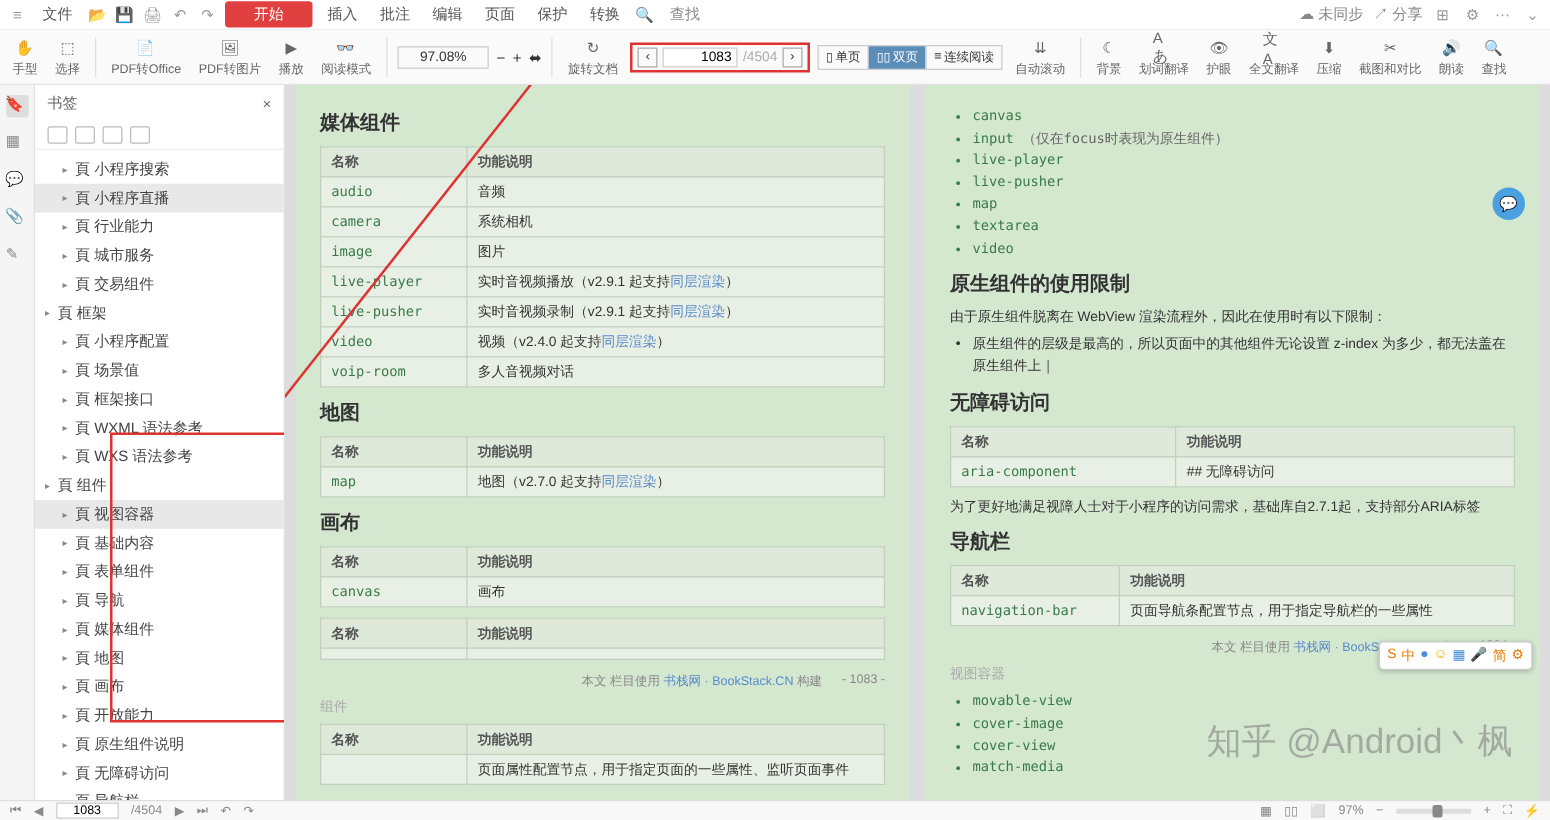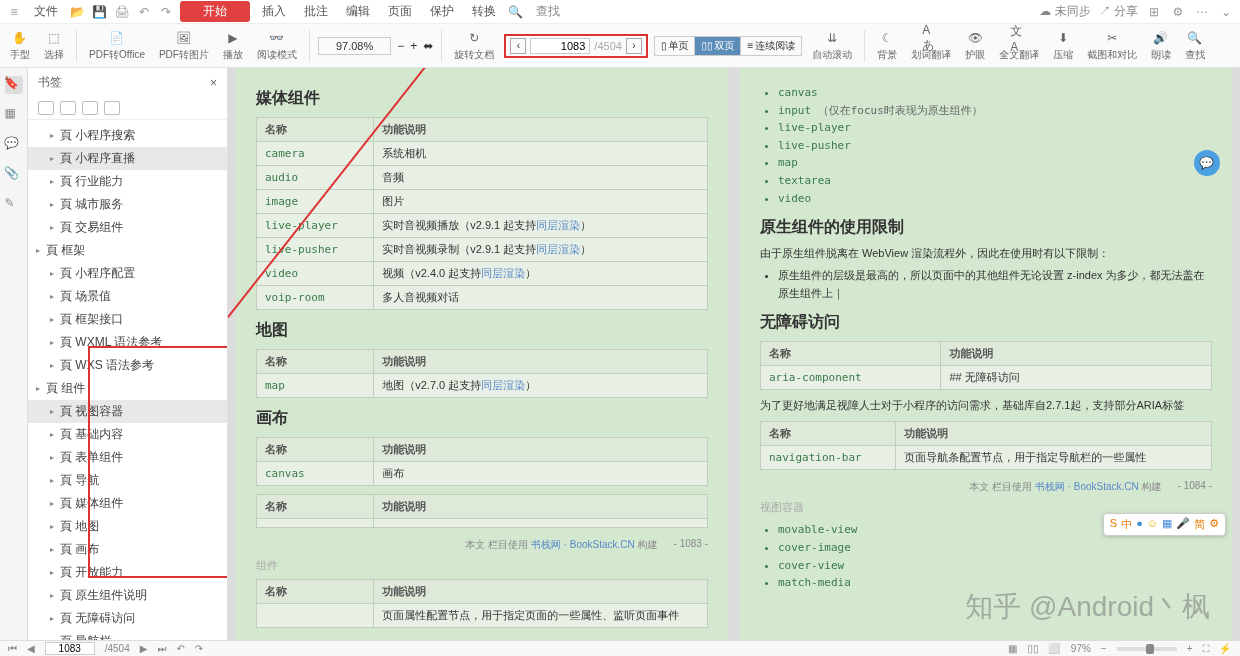--- a/index.html
+++ b/index.html
@@ -45,21 +45,21 @@
 .page td a { color: #3a7a4a; font-family: monospace; }
 .page .link { color: #5a8aca; }
 .page ul { padding-left: 18px; margin: 6px 0; }
 .page ul li { color: #3a7a4a; font-family: monospace; font-size: 11px; line-height: 1.6; }
 .page .footnote { font-size: 10px; color: #888; margin-top: 10px; display: flex; justify-content: flex-end; gap: 16px; }
 .page .sub { font-size: 11px; color: #aaa; margin: 6px 0; }
 .arrow-line { position: absolute; pointer-events: none; z-index: 50; }
 .statusbar { position: absolute; bottom: 0; left: 0; right: 0; height: 16px; background: #f8f8f8; border-top: 1px solid #ddd; display: flex; align-items: center; padding: 0 8px; font-size: 10px; color: #888; gap: 10px; }
 .statusbar .pg-input { border: 1px solid #ccc; width: 50px; text-align: center; font-size: 10px; padding: 0 2px; }
 .statusbar .right { margin-left: auto; display: flex; align-items: center; gap: 10px; }
-.watermark { position: absolute; right: 30px; bottom: 30px; font-size: 28px; color: rgba(120,120,120,0.55); z-index: 60; pointer-events: none; font-weight: 400; }
+.watermark { position: absolute; right: 30px; bottom: 44px; font-size: 28px; color: rgba(120,120,120,0.55); z-index: 60; pointer-events: none; font-weight: 400; }
 .floating-ime { position: absolute; right: 14px; bottom: 120px; background: #fff; border: 1px solid #ccc; border-radius: 4px; padding: 3px 6px; display: flex; gap: 4px; font-size: 11px; box-shadow: 0 1px 4px rgba(0,0,0,0.2); z-index: 55; }
 .floating-ime span { color: #e67a00; }
 .float-btn { position: absolute; top: 82px; right: 20px; width: 26px; height: 26px; border-radius: 50%; background: #4aa0e0; color: #fff; display: flex; align-items: center; justify-content: center; font-size: 12px; z-index: 55; }
 .red-nav-box { border: 2px solid #d33 !important; }
 </style>
 </head>
 <body>
 
 <div class="menubar">
   <span class="tool-ico">≡</span>
@@ -232,26 +232,26 @@
       <h3>媒体组件</h3>
       <table>
           <thead>
             <tr>
         <th style="width:26%">名称</th>
         <th>功能说明</th>
       </tr>
           </thead>
           <tbody id="media-rows">
             <tr>
+              <td><a>audio</a></td>
+              <td>音频</td>
+            </tr>
+            <tr>
               <td><a>camera</a></td>
               <td>系统相机</td>
-            </tr>
-            <tr>
-              <td><a>audio</a></td>
-              <td>音频</td>
             </tr>
             <tr>
               <td><a>image</a></td>
               <td>图片</td>
             </tr>
             <tr>
               <td><a>live-player</a></td>
               <td>实时音视频播放（v2.9.1 起支持<span class="link">同层渲染</span>）</td>
             </tr>
             <tr>
@@ -361,20 +361,21 @@
       </tr>
           </thead>
           <tbody id="a11y-rows">
             <tr>
               <td><a>aria-component</a></td>
               <td>## 无障碍访问</td>
             </tr>
           </tbody>
         </table>
       <p style="font-size:11px;margin-bottom:8px">为了更好地满足视障人士对于小程序的访问需求，基础库自2.7.1起，支持部分ARIA标签</p>
+      <h3>导航栏</h3>
       <table>
           <thead>
             <tr>
         <th style="width:30%">名称</th>
         <th>功能说明</th>
       </tr>
           </thead>
           <tbody id="nav-rows">
             <tr>
               <td><a>navigation-bar</a></td>

